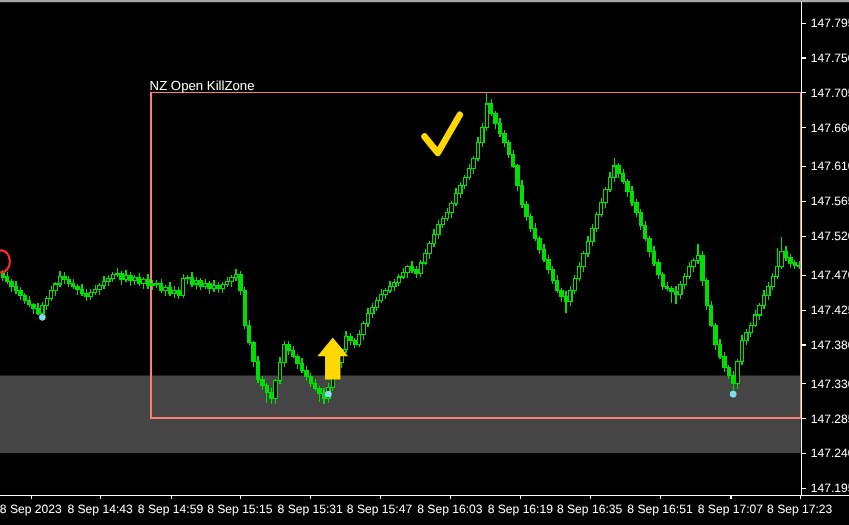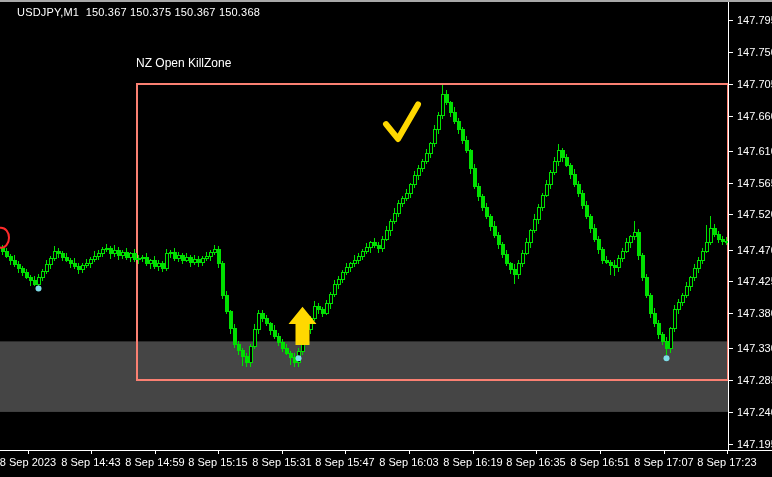--- a/index.html
+++ b/index.html
@@ -1,21 +1,21 @@
 <!DOCTYPE html>
 <html><head>
 <meta charset="utf-8">
 <style>
   html,body{margin:0;padding:0;background:#000;}
   .window{position:relative;width:772px;height:477px;background:#000;overflow:hidden;
           font-family:"Liberation Sans",sans-serif;}
   .top-bevel{position:absolute;left:0;top:0;width:772px;height:2px;background:#a8a8a8;}
   .chart-title{position:absolute;left:17px;top:6px;color:#fff;font-size:11px;
                white-space:pre;letter-spacing:0.2px;}
-  .killzone-label{position:absolute;left:136px;top:56px;color:#fff;font-size:12px;}
+  .killzone-label{position:absolute;left:136px;top:71px;color:#fff;font-size:12px;}
   svg text{font-family:"Liberation Sans",sans-serif;font-size:11px;fill:#fff;}
 </style>
 </head>
 <body>
 
 <div class="window">
   <div class="top-bevel"></div>
   <svg id="plot" width="772" height="477">
       <rect x="0" y="0" width="772" height="477" fill="#000000"></rect>
       <defs>
@@ -449,15 +449,14 @@
         <line x1="536.5" x2="536.5" y1="450" y2="454" stroke="#ffffff" shape-rendering="crispEdges"></line>
         <text x="536" y="466" text-anchor="middle" fill="#ffffff">8 Sep 16:35</text>
         <line x1="600.5" x2="600.5" y1="450" y2="454" stroke="#ffffff" shape-rendering="crispEdges"></line>
         <text x="600" y="466" text-anchor="middle" fill="#ffffff">8 Sep 16:51</text>
         <line x1="664.5" x2="664.5" y1="450" y2="454" stroke="#ffffff" shape-rendering="crispEdges"></line>
         <text x="664" y="466" text-anchor="middle" fill="#ffffff">8 Sep 17:07</text>
         <line x1="727.5" x2="727.5" y1="450" y2="454" stroke="#ffffff" shape-rendering="crispEdges"></line>
         <text x="727" y="466" text-anchor="middle" fill="#ffffff">8 Sep 17:23</text>
       </g>
     </svg>
-  <div class="chart-title">USDJPY,M1  150.367 150.375 150.367 150.368</div>
   <div class="killzone-label">NZ Open KillZone</div>
 </div>
 
 </body></html>

